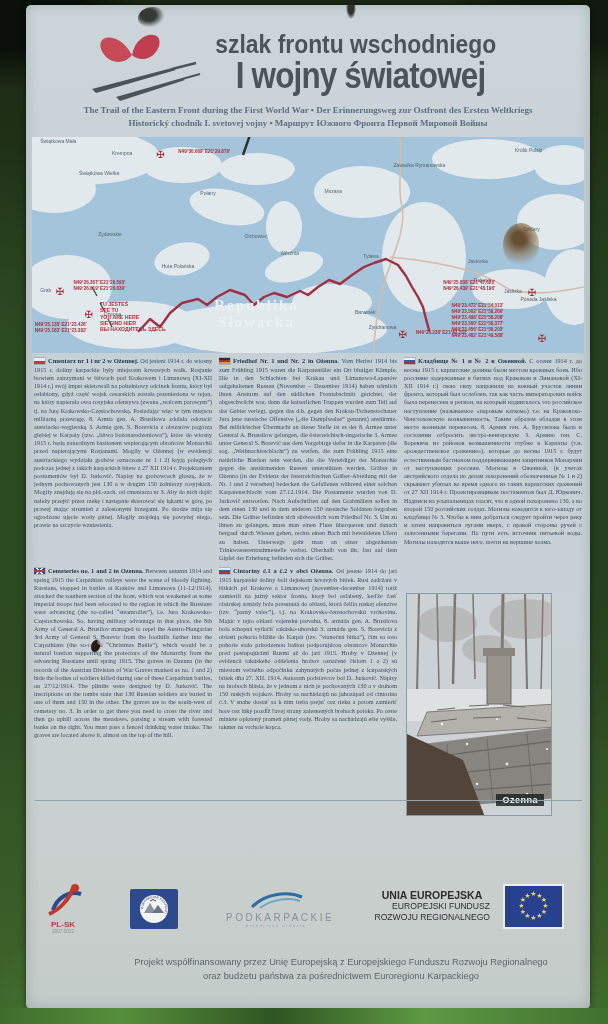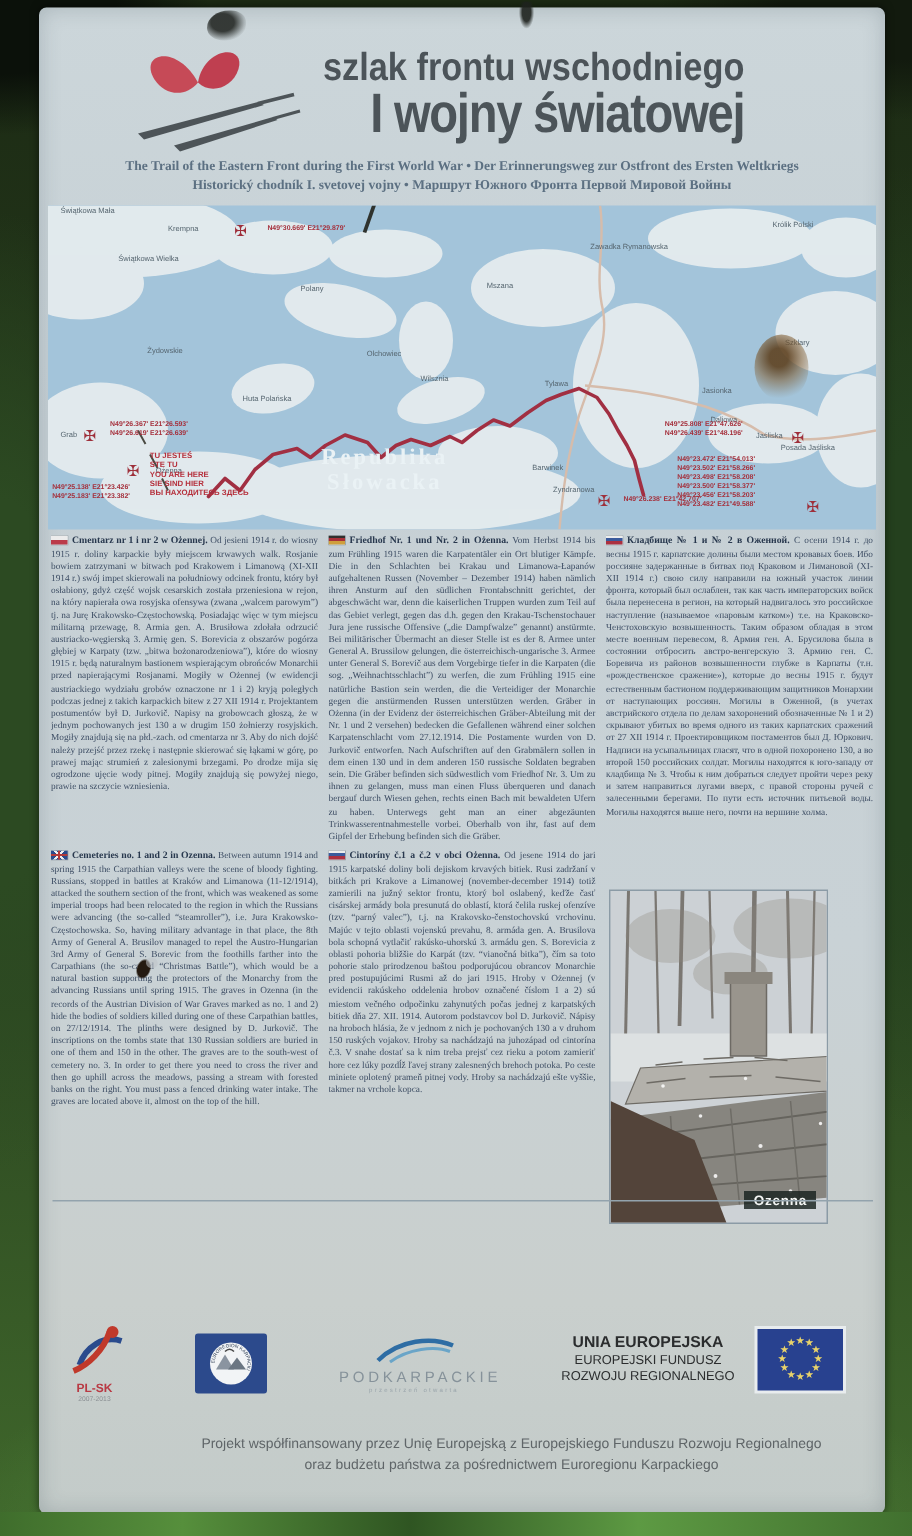--- a/index.html
+++ b/index.html
@@ -12,21 +12,21 @@
       radial-gradient(110px 320px at 100% 42%, #24401e 40%, rgba(36,64,30,0)),
       radial-gradient(340px 140px at 50% 100%, #4a7c36 45%, rgba(74,124,54,0)),
       linear-gradient(180deg,#1c2a14 0%,#23371a 30%,#2b4520 60%,#3f672b 100%);}
   .grass{position:absolute;left:0;bottom:0;width:608px;height:16px;
     background:linear-gradient(90deg,#3f6d2c,#568f3c 20%,#2f5522 45%,#5d9a43 70%,#41702f 100%);}
   .sign{position:absolute;left:26px;top:5px;width:564px;height:1004px;border-radius:5px;
     background:linear-gradient(180deg,#ccd6da 0%,#c6d0d5 28%,#c9d2d6 62%,#c9cfcd 86%,#c3cbc9 100%);
     box-shadow:inset 0 0 14px rgba(40,60,70,.22), 0 0 6px rgba(0,0,0,.55);}
   
   .logo{position:absolute;left:60px;top:18px;}
-  .titles{position:absolute;right:94px;top:26px;text-align:right;font-family:"Liberation Sans",sans-serif;color:#4c5459;font-weight:bold;}
+  .titles{position:absolute;right:94px;top:26px;text-align:center;font-family:"Liberation Sans",sans-serif;color:#4c5459;font-weight:bold;}
   .t1{font-size:26px;line-height:1.0;transform:scaleX(.88);transform-origin:right;}
   .t2{font-size:37px;line-height:1.0;transform:scaleX(.85);transform-origin:right;letter-spacing:-1px;}
   .sub{position:absolute;left:0;width:100%;text-align:center;font-weight:bold;color:#5c7082;font-size:9px;}
   .sub1{top:100px;} .sub2{top:113px;}
   
   .map{position:absolute;left:6px;top:132px;width:552px;height:216px;background:#a3c4da;overflow:hidden;}
   .map svg.art{position:absolute;left:0;top:0;}
   .map-overlay{position:absolute;left:0;top:0;width:100%;height:100%;}
   .plc{position:absolute;font-family:"Liberation Sans",sans-serif;font-size:5px;color:#55656f;white-space:nowrap;}
   .cross{position:absolute;color:#9e2f3a;font-size:10px;line-height:1;}
@@ -64,21 +64,21 @@
   .plsk{position:absolute;left:12px;top:877px;width:50px;text-align:center;}
   .plsk .nm{color:#b93a44;font:bold 8px "Liberation Sans",sans-serif;margin-top:-2px;}
   .plsk .yr{color:#8a8f93;font:4.5px "Liberation Sans",sans-serif;}
   .erc{position:absolute;left:104px;top:884px;width:48px;height:40px;background:#2c4a8c;border-radius:2px;
     display:flex;align-items:center;justify-content:center;}
   .pk{position:absolute;left:200px;top:884px;width:100px;text-align:center;}
   .pk .nm{color:#86929a;font:10px "Liberation Sans",sans-serif;letter-spacing:2.5px;margin-top:-3px;text-align:right;}
   .pk .tg{color:#9aa5ab;font:4px "Liberation Sans",sans-serif;letter-spacing:1.5px;}
   .eutxt{position:absolute;left:348px;top:884px;width:116px;text-align:center;font-family:"Liberation Sans",sans-serif;color:#2b2d2e;}
   .eutxt .l1{font-weight:bold;font-size:10.5px;}
-  .eutxt .l2{font-size:8.6px;line-height:1.25;}
+  .eutxt .l2{font-size:8.6px;line-height:1.25;text-align:right;}
   .euflag{position:absolute;left:479px;top:881px;width:57px;height:41px;background:#28418f;
     box-shadow:0 0 0 2px #e8ecee;}
   
   .footer{position:absolute;left:0;top:951px;width:100%;text-align:center;
     font-family:"Liberation Sans",sans-serif;font-size:9.3px;color:#5f6568;line-height:1.5;padding-left:33px;}
   
   .bee{position:absolute;left:62px;top:630px;width:16px;height:20px;
     background:radial-gradient(ellipse 7px 10px at 50% 55%, #241a10 55%, rgba(36,26,16,0) 70%);
     transform:rotate(18deg);}
   .bee:after{content:"";position:absolute;left:8px;top:2px;width:8px;height:7px;border-radius:50%;

